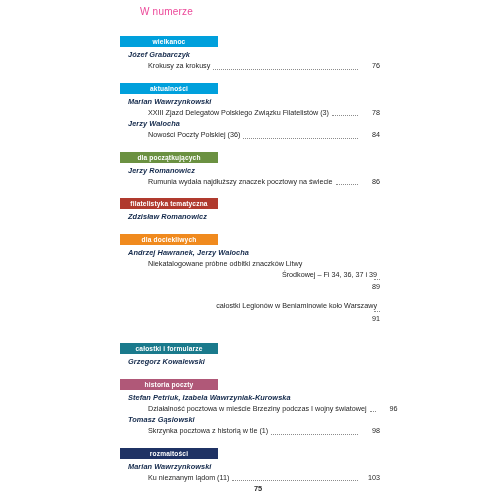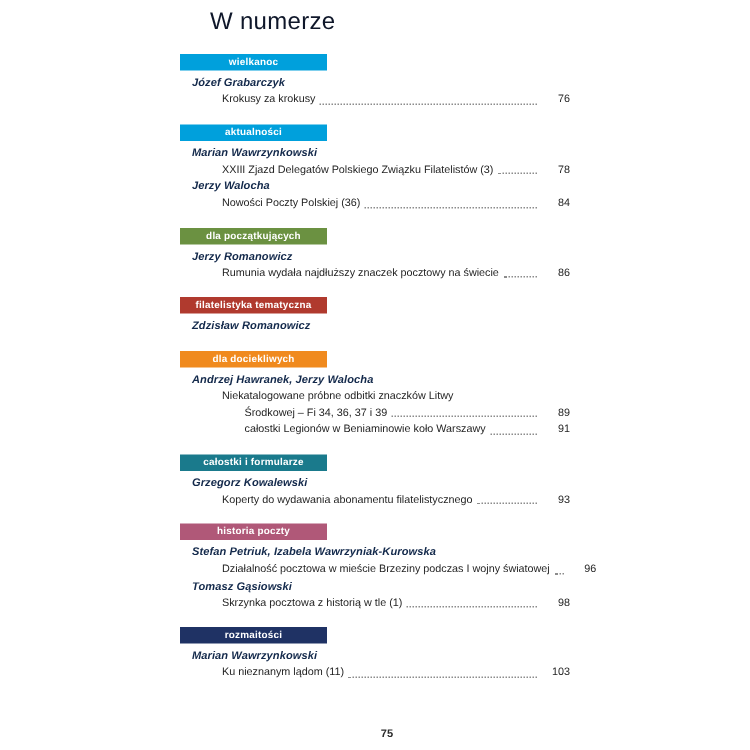--- a/index.html
+++ b/index.html
@@ -18,24 +18,24 @@
     position: relative;
     width: 500px;
     height: 500px;
     box-sizing: border-box;
     padding: 0;
   }
   .toc-title {
     position: absolute;
     left: 140px;
     top: 6px;
-    font-size: 16px;
+    font-size: 10px;
     font-weight: 400;
     letter-spacing: 0.2px;
-    color: #0f172a;
+    color: #ec4899;
   }
   .toc-body {
     position: absolute;
     left: 120px;
     top: 36px;
     width: 260px;
   }
   .section {
     margin-bottom: 0px;
   }
@@ -68,20 +68,21 @@
     display: flex;
     align-items: flex-end;
     margin-left: 28px;
     line-height: 10.5px;
     font-size: 7.2px;
     color: #1f1f1f;
     white-space: nowrap;
   }
   .entry.cont {
     margin-left: 43px;
+    flex-direction: column;
   }
   .entry-text {
     flex: 0 0 auto;
     padding-right: 3px;
     text-align: center;
   }
   .leader {
     flex: 1 1 auto;
     border-bottom: 1px dotted #8c8c8c;
     position: relative;
@@ -181,25 +182,20 @@
         <div class="entry cont">
           <span class="entry-text">całostki Legionów w Beniaminowie koło Warszawy</span>
           <span class="leader"></span>
           <span class="entry-page">91</span>
         </div>
       </div>
       <div class="gap-md"></div>
       <div class="section">
         <span class="section-label" style="background: rgb(26, 122, 140);">całostki i formularze</span>
         <div class="author">Grzegorz Kowalewski</div>
-        <div class="entry">
-          <span class="entry-text">Koperty do wydawania abonamentu filatelistycznego</span>
-          <span class="leader"></span>
-          <span class="entry-page">93</span>
-        </div>
       </div>
       <div class="gap-md"></div>
       <div class="section">
         <span class="section-label" style="background: rgb(176, 88, 120);">historia poczty</span>
         <div class="author">Stefan Petriuk, Izabela Wawrzyniak-Kurowska</div>
         <div class="entry">
           <span class="entry-text">Działalność pocztowa w mieście Brzeziny podczas I wojny światowej</span>
           <span class="leader"></span>
           <span class="entry-page">96</span>
         </div>

